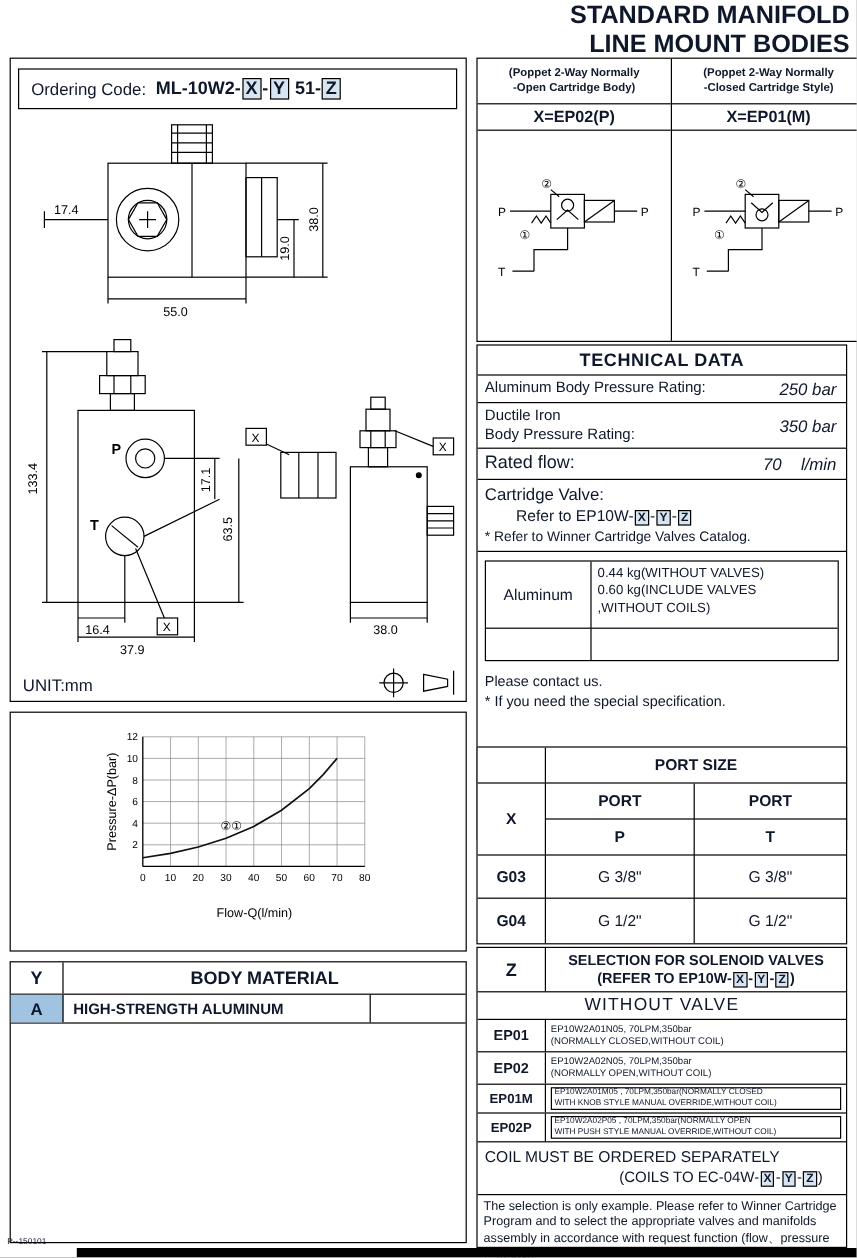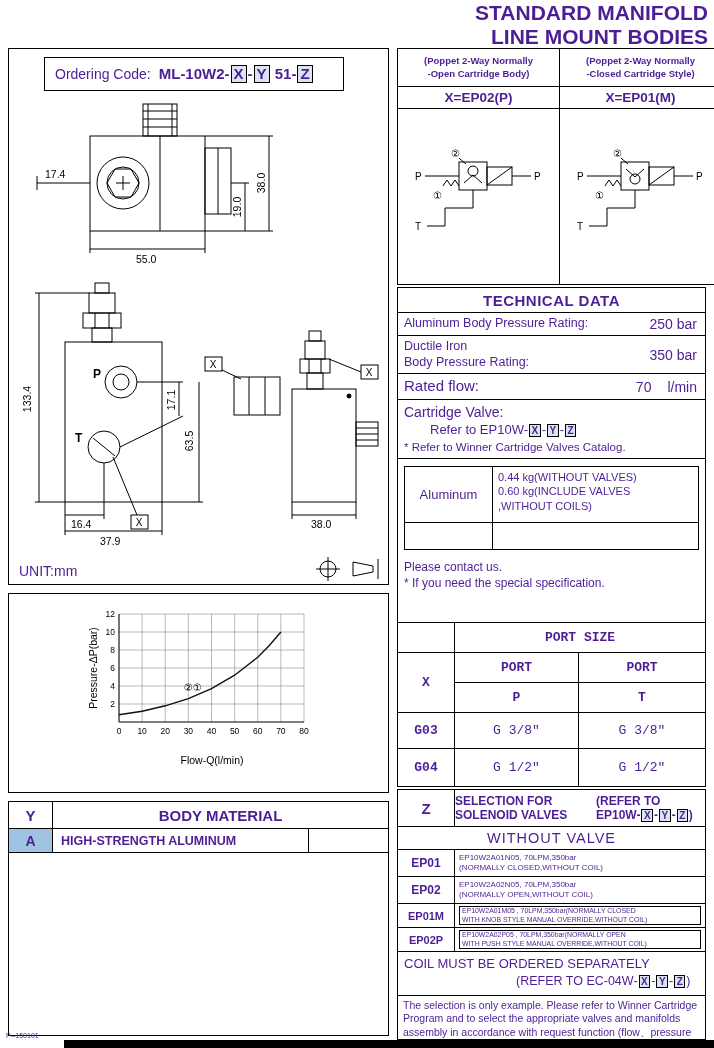--- a/index.html
+++ b/index.html
@@ -1,33 +1,33 @@
 <!DOCTYPE html>
 <html style="--keybg: #d8e4f0; --hl: #9fc3e0;"><head>
 <meta charset="utf-8">
 <style>
   *{margin:0;padding:0;box-sizing:border-box;}
   html,body{background:#9a9a9a;}
-  .page{position:relative;width:714px;height:1048px;background:#fff;color:#4c1d95;
+  .page{position:relative;width:714px;height:1048px;background:#fff;color:#0f172a;
         font-family:"Liberation Sans",sans-serif;overflow:hidden;}
   .box{position:absolute;border:1px solid #000;background:#fff;}
 
   
   .title-block{position:absolute;top:1px;right:6px;text-align:right;font-weight:bold;
                font-size:21px;line-height:1.15;}
 
   
   .key{display:inline-block;border:1px solid #000;background:var(--keybg,#d8e4f0);
        padding:0 2px;font-weight:bold;line-height:1.1;margin:0 1px;}
   .key.sm{font-size:10px;padding:0 1.5px;}
 
   
   #ordering-panel{left:8px;top:48px;width:381px;height:537px;}
-  .ordering-code{position:absolute;left:6px;top:8px;width:300px;height:28px;border:1px solid #000;
-                 display:flex;align-items:center;gap:8px;padding:16px 10px;font-size:14px;white-space:pre;margin-left:29px;}
+  .ordering-code{position:absolute;left:6px;top:8px;width:366px;height:28px;border:1px solid #000;
+                 display:flex;align-items:center;gap:8px;padding:16px 10px;font-size:14px;white-space:pre;}
   .ordering-code .code{font-weight:bold;font-size:15px;}
   .unit-label{position:absolute;left:10px;top:514px;font-size:14px;}
   .draw line,.draw rect,.draw circle,.draw polyline,.draw polygon,.draw path
       {stroke:#000;stroke-width:1;fill:none;}
   .draw text{fill:#000;stroke:none;font-family:"Liberation Sans",sans-serif;}
   .draw .xbox{fill:#fff;}
   .draw .dot{fill:#000;}
   .dim{font-size:10.5px;}
   .plbl{font-size:12px;font-weight:bold;}
   .xlbl{font-size:10px;}
@@ -45,21 +45,21 @@
   .num{font-size:10px;}
 
   
   #technical-panel{left:397px;top:287px;width:309px;height:413px;}
   .td-title{height:25px;border-bottom:1px solid #000;display:flex;align-items:center;
             justify-content:center;font-weight:bold;font-size:15px;letter-spacing:.5px;}
   .td-row{display:flex;justify-content:space-between;align-items:center;
           padding:3px 8px 3px 6px;border-bottom:1px solid #000;}
   .td-label{font-size:12.5px;line-height:1.25;}
   .td-row.lg .td-label{font-size:15px;}
-  .td-value{font-size:14px;white-space:pre;}
+  .td-value{font-size:14px;white-space:pre;font-style:italic;}
   .td-cart{padding:4px 6px 5px;border-bottom:1px solid #000;font-size:14px;}
   .td-cart-ref{margin-left:26px;font-size:13px;margin-top:2px;}
   .td-cart-note{font-size:11.5px;margin-top:4px;}
   .weight-table{margin:7px 6px 0;border:1px solid #000;display:grid;
                 grid-template-columns:88px 1fr;grid-template-rows:56px 26px;}
   .weight-table > div{border-right:1px solid #000;border-bottom:1px solid #000;}
   .wt-mat{display:flex;align-items:center;justify-content:center;font-size:13px;}
   .wt-vals{font-size:11px;padding:3px 5px;line-height:1.3;border-right:none!important;}
   .wt-e1{border-bottom:none!important;}
   .wt-e2{border:none!important;}
@@ -81,35 +81,35 @@
         justify-content:center;font-weight:bold;font-size:15px;}
   .bm-title{flex:1;display:flex;align-items:center;justify-content:center;font-weight:bold;font-size:15px;}
   .bm-row{display:flex;height:24px;border-bottom:1px solid #000;}
   .bm-code{width:44px;border-right:1px solid #000;background:var(--hl,#9fc3e0);
            display:flex;align-items:center;justify-content:center;font-weight:bold;font-size:14px;}
   .bm-name{flex:1;display:flex;align-items:center;padding-left:8px;font-weight:bold;font-size:12.5px;}
   .bm-extra{width:80px;border-left:1px solid #000;}
 
   
   #port-panel{left:397px;top:622px;width:309px;height:165px;display:grid;
-              grid-template-columns:57px 124px 1fr;grid-template-rows:30px 30px 30px 36px 1fr;font-family:Liberation Mono, monospace;}
+              grid-template-columns:57px 124px 1fr;grid-template-rows:30px 30px 30px 36px 1fr;}
   #port-panel > div{border-right:1px solid #000;border-bottom:1px solid #000;
                     display:flex;align-items:center;justify-content:center;font-size:13px;}
   .pp-title{grid-column:2/4;font-weight:bold;font-size:15px;border-right:none!important;}
   .pp-x{grid-row:2/4;grid-column:1;font-weight:bold;font-size:15px;}
   .b{font-weight:bold;}
   .lastc{border-right:none!important;}
   .lastr{border-bottom:none!important;}
 
   
   #z-panel{left:397px;top:789px;width:309px;height:251px;}
   .z-header{display:flex;border-bottom:1px solid #000;height:37px;}
   .z-col{width:57px;border-right:1px solid #000;display:flex;align-items:center;
          justify-content:center;font-weight:bold;font-size:15px;}
-  .z-title{flex:1;display:flex;flex-direction:row;align-items:center;justify-content:center;
+  .z-title{flex:1;display:flex;flex-direction:column;align-items:center;justify-content:center;
            font-weight:bold;font-size:12px;line-height:1.2;}
   .z-without{height:23px;border-bottom:1px solid #000;display:flex;align-items:center;
              justify-content:center;font-size:14.5px;letter-spacing:1px;}
   .z-row{display:flex;border-bottom:1px solid #000;}
   .z-row.h27{min-height:27px;}
   .z-row.h24{min-height:24px;}
   .z-code{width:57px;border-right:1px solid #000;display:flex;align-items:center;
           justify-content:center;font-weight:bold;font-size:12px;}
   .z-code.sm{font-size:11px;}
   .z-desc{flex:1;display:flex;flex-direction:column;justify-content:center;
@@ -465,20 +465,20 @@
       <div class="z-desc">
         <div class="z-desc-inner">
           <div>EP10W2A02P05 , 70LPM,350bar(NORMALLY OPEN</div>
           <div>WITH PUSH STYLE MANUAL OVERRIDE,WITHOUT COIL)</div>
         </div>
       </div>
     </div>
 
     <div class="z-coil">
       <div>COIL MUST BE ORDERED SEPARATELY</div>
-      <div class="l2"><span>(REFER TO EC-04W-</span><span class="key sm">X</span><span>-</span><span class="key sm">Y</span><span>-</span><span class="key sm">Z</span><span>)</span></div>
+      <div class="l2"><span>(COILS TO EC-04W-</span><span class="key sm">X</span><span>-</span><span class="key sm">Y</span><span>-</span><span class="key sm">Z</span><span>)</span></div>
     </div>
     <div class="z-note">The selection is only example. Please refer to Winner Cartridge Program and to select the appropriate valves and manifolds assembly in accordance with request function (flow、pressure 、... etc.)</div>
   </div>
 
   <div class="footer-left">P--150101</div>
   <div class="bottom-bar"></div>
 </div>
 
 </body></html>

